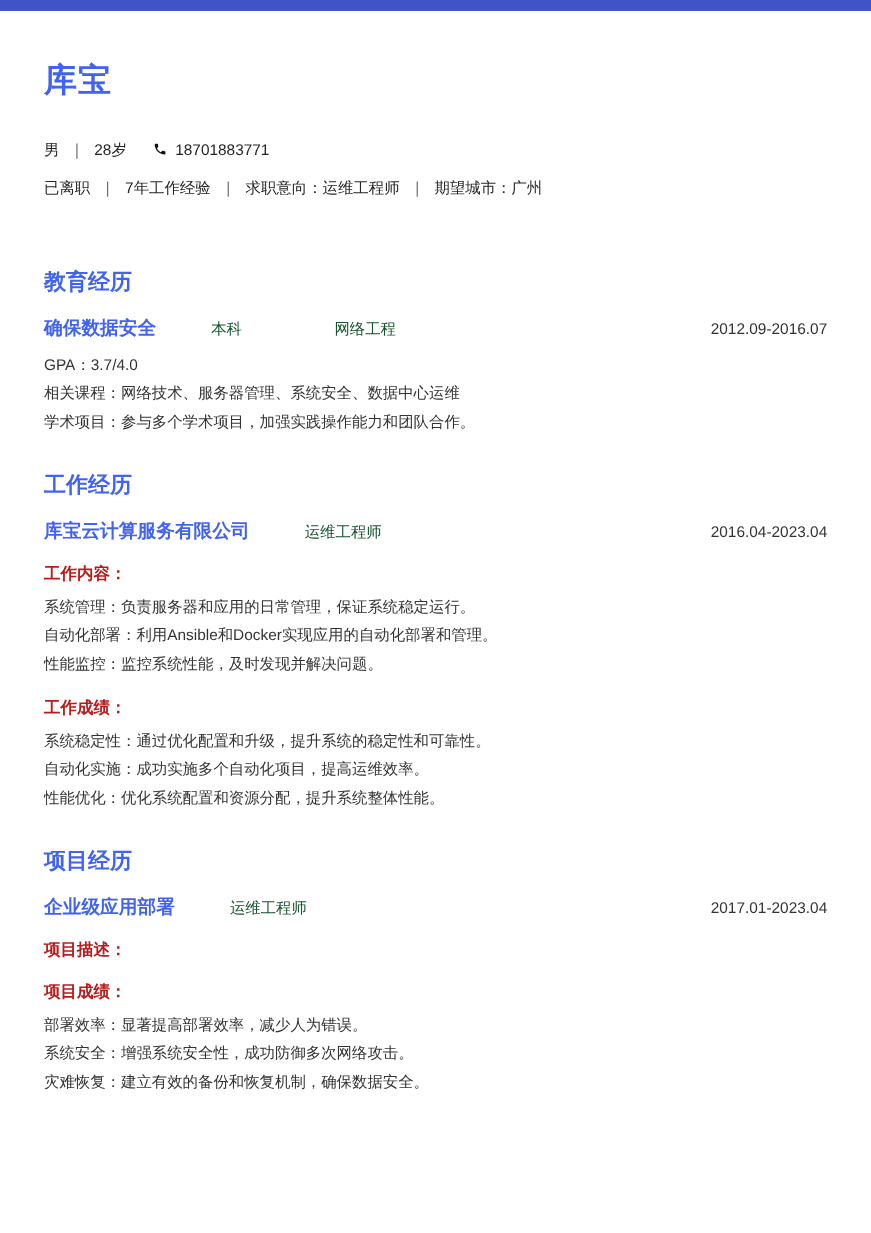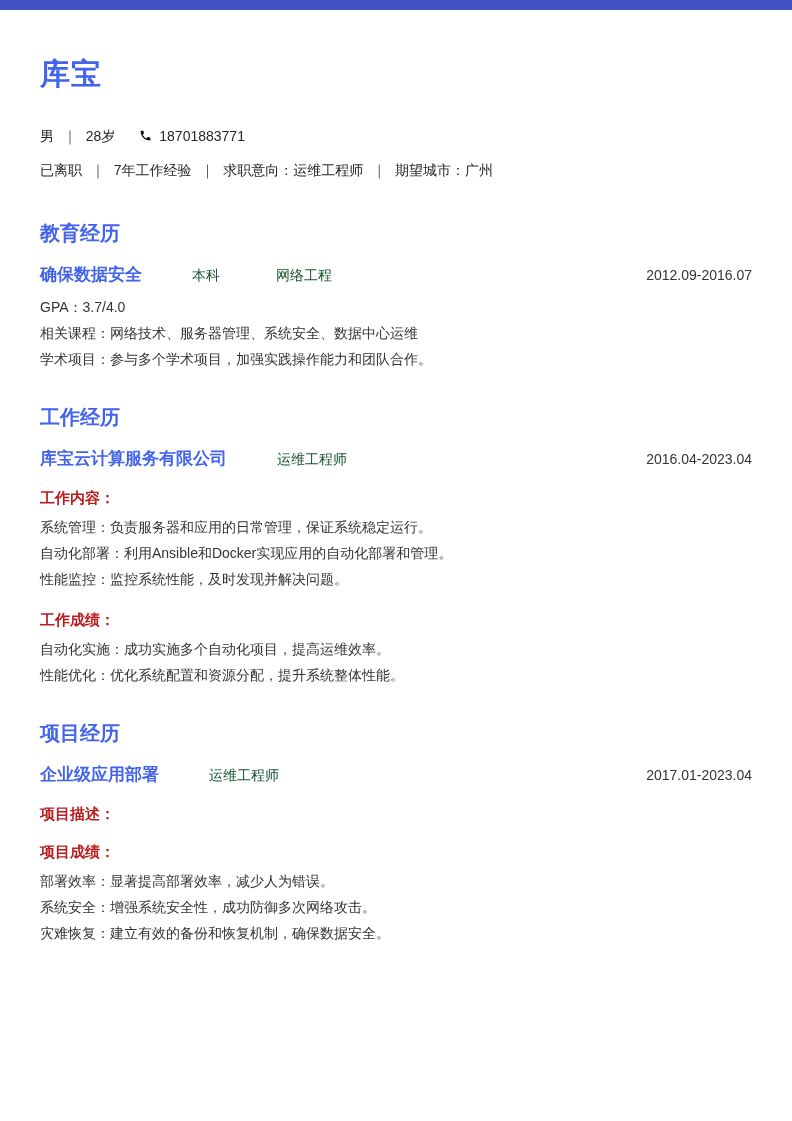--- a/index.html
+++ b/index.html
@@ -35,34 +35,34 @@
     width:13px;height:13px;
     margin:0 7px 0 24px;
     vertical-align:-1px;
   }
   .section-title{
     margin:34px 0 0 0;
     font-size:20px;line-height:22px;
     font-weight:700;
     color:#4263eb;
   }
-  .section-title.first{margin-top:44px;}
+  .section-title.first{margin-top:68px;}
   .entry-row{
     display:flex;
     align-items:baseline;
     margin-top:20px;
     line-height:22px;
   }
   .entry-title{
     font-size:17px;font-weight:700;color:#4263eb;
   }
   .entry-sub{
     font-size:14px;color:#14532d;margin-left:50px;
   }
-  .entry-sub + .entry-sub{margin-left:56px;}
+  .entry-sub + .entry-sub{margin-left:84px;}
   .entry-date{
     margin-left:auto;font-size:14px;color:#333;
   }
   .detail-group{margin-top:8px;}
   .detail-group.tight{margin-top:6px;}
   .detail-line{
     font-size:14px;line-height:26px;color:#333;
   }
   .sub-label{
     margin-top:18px;
@@ -114,20 +114,21 @@
 
   <div class="sub-label">工作内容：</div>
   <div class="detail-group tight">
     <div class="detail-line">系统管理：负责服务器和应用的日常管理，保证系统稳定运行。</div>
     <div class="detail-line">自动化部署：利用Ansible和Docker实现应用的自动化部署和管理。</div>
     <div class="detail-line">性能监控：监控系统性能，及时发现并解决问题。</div>
   </div>
 
   <div class="sub-label">工作成绩：</div>
   <div class="detail-group tight">
+    <div class="detail-line">系统稳定性：通过优化配置和升级，提升系统的稳定性和可靠性。</div>
     <div class="detail-line">自动化实施：成功实施多个自动化项目，提高运维效率。</div>
     <div class="detail-line">性能优化：优化系统配置和资源分配，提升系统整体性能。</div>
   </div>
 
   <h2 class="section-title">项目经历</h2>
 
   <div class="entry-row">
     <span class="entry-title">企业级应用部署</span>
     <span class="entry-sub">运维工程师</span>
     <span class="entry-date">2017.01-2023.04</span>

